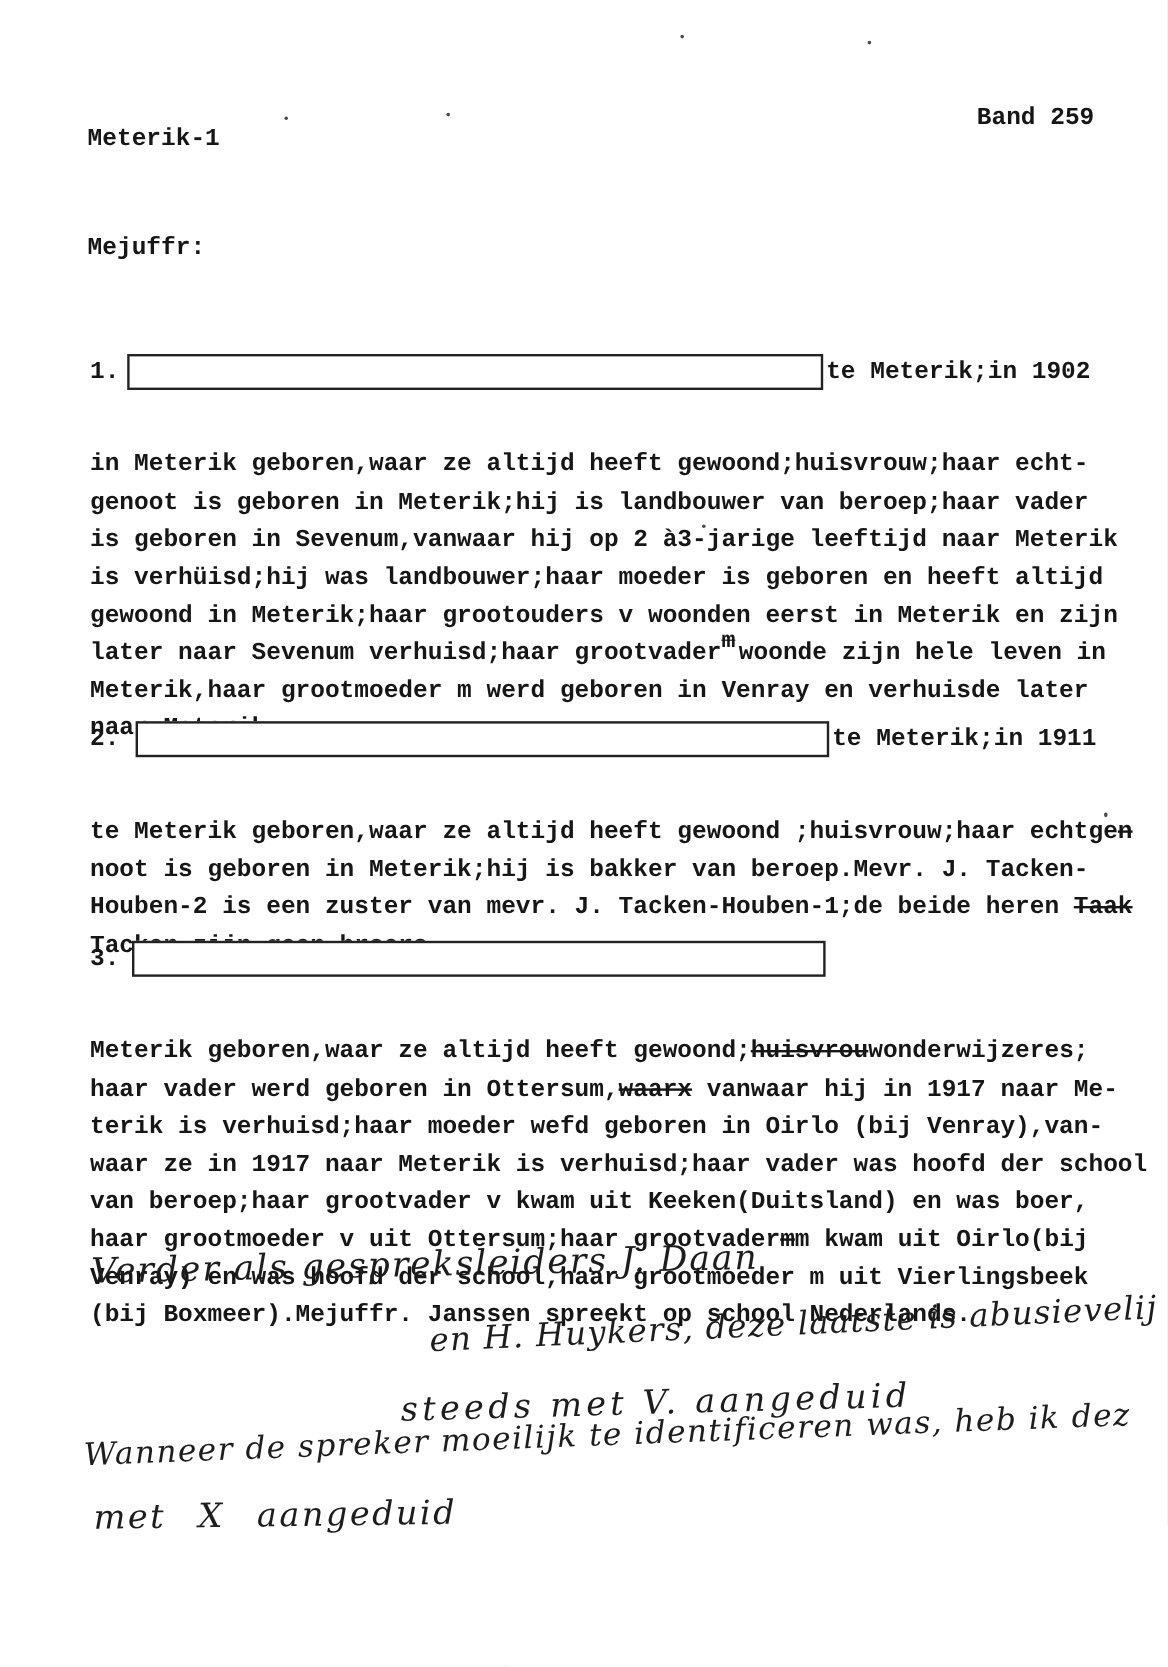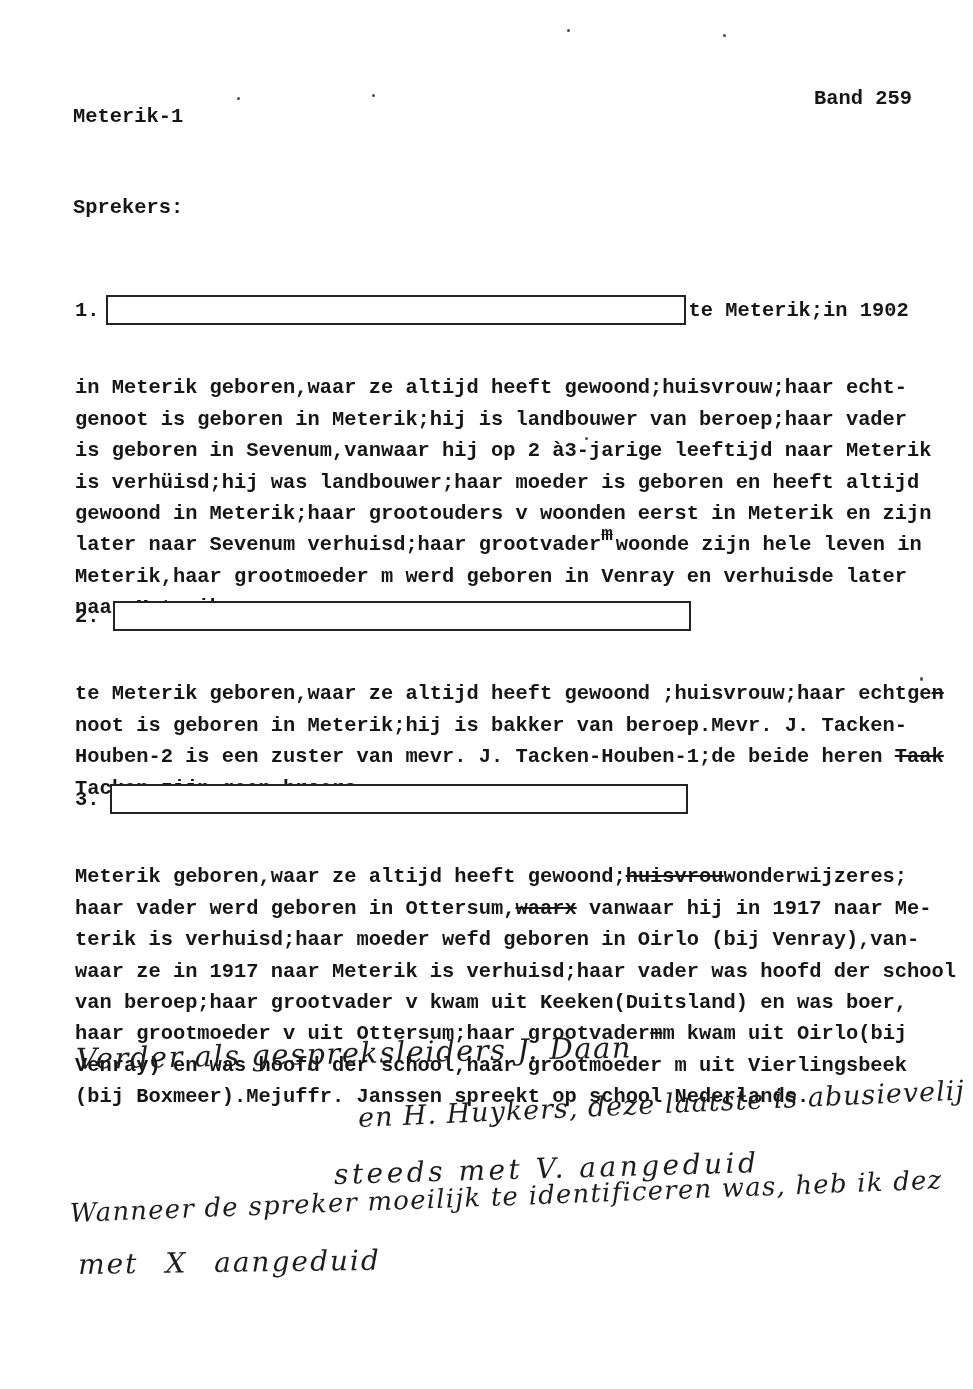--- a/index.html
+++ b/index.html
@@ -65,35 +65,36 @@
   .speck{position:absolute;background:#4a4a4a;border-radius:50%;}
 </style>
 </head>
 <body>
 
 <div class="page">
 
   <div class="typed header-left">Meterik-1</div>
   <div class="typed header-right">Band 259</div>
 
-  <div class="typed section-title">Sprekers:</div>
+  <div class="typed section-title">Mejuffr:</div>
 
   <section class="speaker typed" style="top:249px">
     <div class="tline first">
       <span class="num">1.</span>
       <span class="redaction rw1"></span>
       <span>te Meterik;in 1902</span>
     </div>
     <div><div class="tline"><span>in Meterik geboren,waar ze altijd heeft gewoond;huisvrouw;haar echt-</span></div><div class="tline"><span>genoot is geboren in Meterik;hij is landbouwer van beroep;haar vader</span></div><div class="tline"><span>is geboren in Sevenum,vanwaar hij op 2 à3-jarige leeftijd naar Meterik</span></div><div class="tline"><span>is verhüisd;hij was landbouwer;haar moeder is geboren en heeft altijd</span></div><div class="tline"><span>gewoond in Meterik;haar grootouders v woonden eerst in Meterik en zijn</span></div><div class="tline"><span>later naar Sevenum verhuisd;haar grootvader</span><span class="sup">m</span><span>woonde zijn hele leven in</span></div><div class="tline"><span>Meterik,haar grootmoeder m werd geboren in Venray en verhuisde later</span></div><div class="tline"><span>naar Meterik.</span></div></div>
   </section>
 
   <section class="speaker typed" style="top:555px">
     <div class="tline first">
       <span class="num">2.</span>
       <span class="redaction rw2"></span>
+      <span>te Meterik;in 1911</span>
     </div>
     <div><div class="tline"><span>te Meterik geboren,waar ze altijd heeft gewoond ;huisvrouw;haar echtge</span><span class="strike">n</span></div><div class="tline"><span>noot is geboren in Meterik;hij is bakker van beroep.Mevr. J. Tacken-</span></div><div class="tline"><span>Houben-2 is een zuster van mevr. J. Tacken-Houben-1;de beide heren </span><span class="strike">Taak</span></div><div class="tline"><span>Tacken zijn geen broers.</span></div></div>
   </section>
 
   <section class="speaker typed" style="top:738px">
     <div class="tline first">
       <span class="num">3.</span>
       <span class="redaction rw3"></span>
     </div>
     <div><div class="tline"><span>Meterik geboren,waar ze altijd heeft gewoond;</span><span class="strike">huisvrou</span><span>wonderwijzeres;</span></div><div class="tline"><span>haar vader werd geboren in Ottersum,</span><span class="strike">waarx</span><span> vanwaar hij in 1917 naar Me-</span></div><div class="tline"><span>terik is verhuisd;haar moeder wefd geboren in Oirlo (bij Venray),van-</span></div><div class="tline"><span>waar ze in 1917 naar Meterik is verhuisd;haar vader was hoofd der school</span></div><div class="tline"><span>van beroep;haar grootvader v kwam uit Keeken(Duitsland) en was boer,</span></div><div class="tline"><span>haar grootmoeder v uit Ottersum;haar grootvader</span><span class="strike">m</span><span>m kwam uit Oirlo(bij</span></div><div class="tline"><span>Venray) en was hoofd der school,haar grootmoeder m uit Vierlingsbeek</span></div><div class="tline"><span>(bij Boxmeer).Mejuffr. Janssen spreekt op school Nederlands.</span></div></div>

